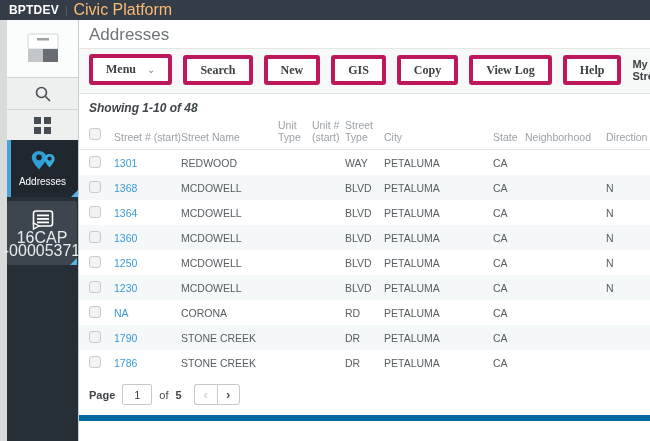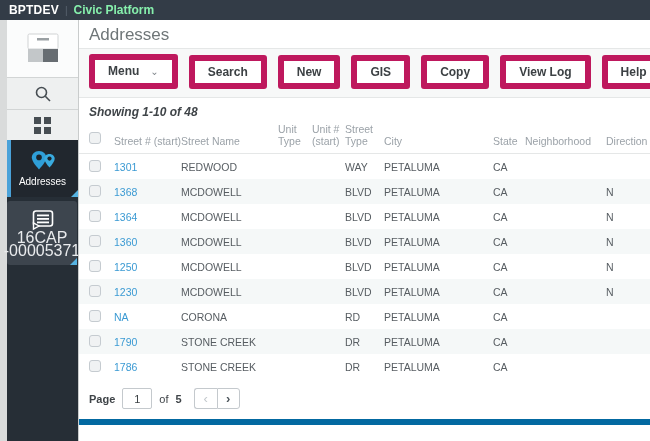--- a/index.html
+++ b/index.html
@@ -8,21 +8,21 @@
     background:#ffffff; font-family:"Liberation Sans", sans-serif;
   }
   
   .topbar {
     position:absolute; top:0; left:0; width:650px; height:20px;
     background:#333c47; display:flex; align-items:center;
     padding-left:9px; box-sizing:border-box;
   }
   .topbar .brand { color:#ffffff; font-weight:bold; font-size:12px; letter-spacing:.2px; }
   .topbar .sep { color:#5a6470; font-size:10px; margin:0 6px; }
-  .topbar .product { color:#86efac; font-weight:bold; font-size:12px; }
+  .topbar .product { color:#fdba74; font-weight:normal; font-size:16px; }
 
   
   .accent-notch { position:absolute; left:0; top:20px; width:3px; height:19px; background:#3f9fd8; }
   .sidebar { position:absolute; left:0; top:20px; width:78px; height:421px; background:#d9dbdb; }
   .sidebar-inner { position:absolute; left:7px; top:0; right:0; bottom:0; display:flex; flex-direction:column; }
   .tile { display:flex; align-items:center; justify-content:center; border-bottom:1px solid #d2d5d5; cursor:pointer; }
   .tile-logo { height:57px; background:#fbfcfc; }
   .tile-search { height:31px; background:#eef0f0; }
   .tile-grid { height:30px; background:#eef0f0; border-bottom:none; }
   .grid-glyph { display:grid; grid-template-columns:7px 7px; grid-template-rows:7px 7px; gap:3px; }
@@ -51,23 +51,23 @@
   }
   .page-title {
     font-size:17px; line-height:19px; color:#6f7678;
     padding:5px 10px 4px; border-bottom:1px solid #e5e7e7;
   }
   .toolbar {
     display:flex; align-items:center; gap:11px;
     background:#f7f8f8; padding:5px 10px 8px; border-bottom:1px solid #e5e7e7;
   }
   .btn {
-    background:#ffffff; border:6px solid #be185d; border-radius:3px;
+    background:#ffffff; border:4px solid #be185d; border-radius:3px;
     padding:4px 13px; font-size:12px; font-weight:bold; color:#3c4144;
-    font-family:Liberation Sans, sans-serif; line-height:14px; cursor:pointer; white-space:nowrap;
+    font-family:Liberation Serif, serif; line-height:14px; cursor:pointer; white-space:nowrap;
   }
   .btn .caret { margin-left:11px; color:#80878c; font-size:10px; font-weight:normal; }
   .filters { margin-left:auto; display:flex; align-items:center; gap:5px; }
   .filters-label { font-size:11px; font-weight:bold; color:#3c4144; }
   .showing { font-size:12px; font-weight:bold; color:#3f4448; padding:7px 10px 0; line-height:14px;font-style:italic; }
 
   
   table { border-collapse:collapse; table-layout:fixed; width:571px; font-size:10.5px; }
   th {
     color:#9ba2a8; font-weight:normal; text-align:left; vertical-align:bottom;

